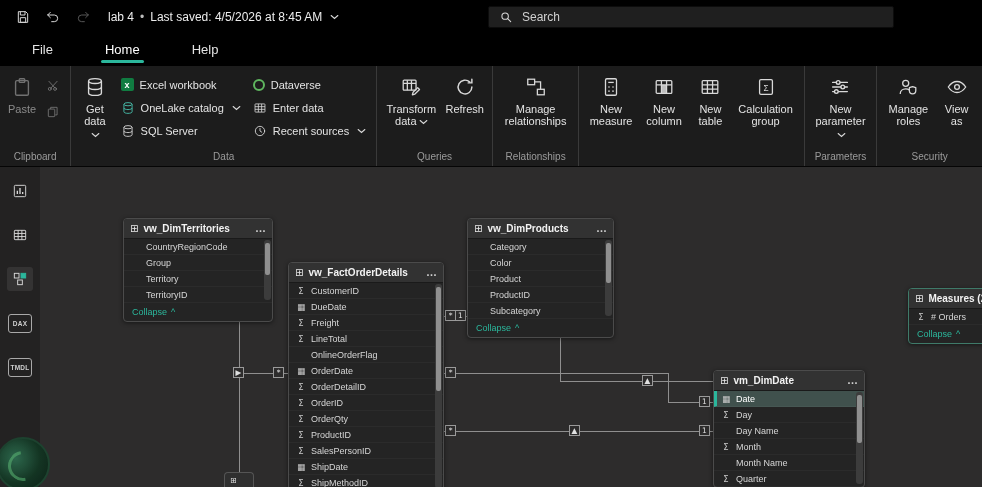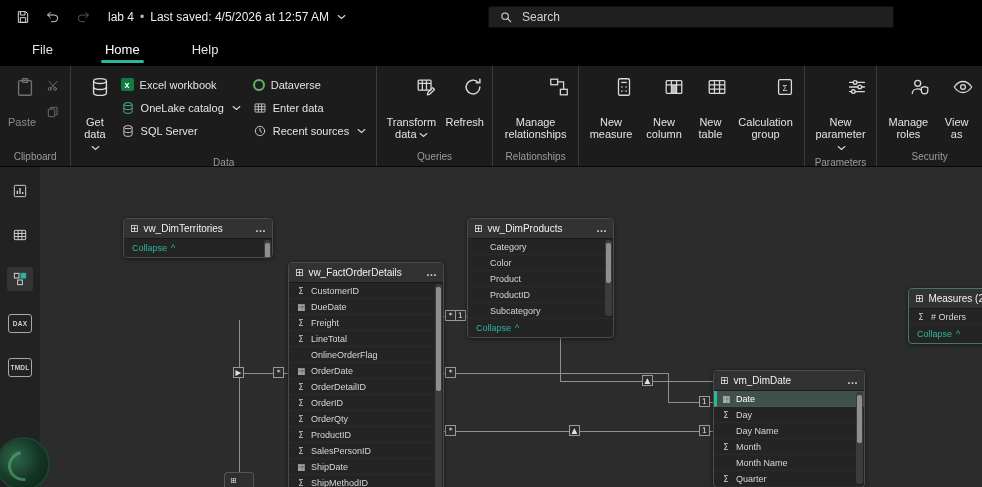--- a/index.html
+++ b/index.html
@@ -23,21 +23,21 @@
   .menubar{position:absolute;top:34px;left:0;right:0;height:32px;background:#000;display:flex;align-items:center;padding-left:18px;gap:24px;z-index:5}
   .mi{position:relative;padding:7px 14px 9px;font-size:13px;color:#e3e3e3;cursor:pointer}
   .mi.active{font-weight:normal;color:#fff}
   .mi.active::after{content:"";position:absolute;left:10px;right:10px;bottom:3px;height:3px;background:#2bb79c;border-radius:2px}
 
   
   .ribbon{position:absolute;top:66px;left:0;right:0;height:101px;background:#1c1c1c;display:flex;border-bottom:1px solid #050505;z-index:5}
   .rgroup{display:flex;flex-direction:column;border-right:1px solid #3a3a3a;padding:5px 5px 1px}
   .rbody{display:flex;align-items:flex-start;gap:2px;flex:1}
   .rglabel{margin-top:auto;text-align:center;font-size:10px;color:#9b9b9b;padding:2px 2px 3px;white-space:nowrap}
-  .rbig{display:flex;flex-direction:column;align-items:flex-end;gap:18px;padding:5px 3px 2px;font-size:11px;line-height:1.12;text-align:center;color:#e3e3e3;cursor:pointer;border-radius:3px;background:none;border:none}
+  .rbig{display:flex;flex-direction:column;align-items:center;gap:5px;padding:5px 3px 2px;font-size:11px;line-height:1.12;text-align:center;color:#e3e3e3;cursor:pointer;border-radius:3px;background:none;border:none}
   .rbig .lbl{display:inline}
   .rbig.disabled{color:#8a8a8a}
   .rbig.disabled svg{opacity:.45}
   .rsmallcol{display:flex;flex-direction:column;padding-top:2px}
   .rsmall{display:flex;align-items:center;gap:6px;height:23px;padding:0 5px;font-size:11px;color:#e3e3e3;cursor:pointer;white-space:nowrap;background:none;border:none}
   .rtools{display:flex;flex-direction:column;gap:4px;padding-top:4px}
   .rtool{width:24px;height:22px;display:flex;align-items:center;justify-content:center;background:none;border:none;cursor:pointer}
   .excel-badge{width:13px;height:13px;background:#107c41;color:#fff;font-weight:bold;font-size:9px;display:inline-flex;align-items:center;justify-content:center;border-radius:2px}
   .ring{width:12px;height:12px;border:2px solid #5fb65f;border-radius:50%;display:inline-block}
   .teal{color:#49c5b1}
@@ -49,21 +49,21 @@
   .vbadge{width:24px;height:19px;border:1.3px solid #a9a9a9;border-radius:3px;display:flex;align-items:center;justify-content:center;font-size:6.5px;font-weight:bold;color:#cfcfcf;letter-spacing:.3px}
 
   
   .canvas{position:absolute;left:40px;top:167px;right:0;bottom:0;background:#2d2c2c;overflow:hidden;z-index:1}
   .rel-line{position:absolute;background:#8f8f8f}
   .rel-marker{position:absolute;width:11px;height:11px;background:#2d2c2c;border:1px solid #9a9a9a;color:#e0e0e0;font-size:7.5px;line-height:9px;text-align:center;font-family:"DejaVu Sans",sans-serif;z-index:2}
   .tcard{position:absolute;background:#242424;border:1px solid #4b4b4b;border-radius:4px;overflow:hidden;box-shadow:0 1px 4px rgba(0,0,0,.5);z-index:3}
   .tcard.accent{border-color:#3f7a69}
   .thead{height:20px;background:#323232;border-bottom:1px solid #1a1a1a;display:flex;align-items:center;gap:5px;padding:0 6px}
   .tico{font-family:"DejaVu Sans",sans-serif;font-size:10px;color:#eaeaea;line-height:1}
-  .ttitle{flex:1;font-size:10px;font-weight:normal;color:#f2f2f2;white-space:nowrap;overflow:hidden;text-overflow:ellipsis}
+  .ttitle{flex:1;font-size:10px;font-weight:bold;color:#f2f2f2;white-space:nowrap;overflow:hidden;text-overflow:ellipsis}
   .tmore{font-size:11px;font-weight:bold;color:#cfcfcf;cursor:pointer;line-height:1}
   .trow{height:16px;display:flex;align-items:center;gap:5px;padding:0 6px 0 7px;border-bottom:1px solid rgba(255,255,255,.035);cursor:pointer}
   .trow .fico{width:10px;font-family:"DejaVu Sans",sans-serif;font-size:8.5px;color:#c9c9c9;text-align:center;flex:0 0 10px}
   .trow .fname{font-size:9px;color:#d6d6d6;white-space:nowrap;overflow:hidden}
   .trow.sel{background:#40514d;border-left:3px solid #2bb79c;padding-left:4px}
   .trow.sel .fname{color:#fff}
   .tfoot{height:18px;display:flex;align-items:center;gap:4px;padding:0 8px;color:#2bb79c;font-size:9px;cursor:pointer}
   .sbtrack{position:absolute;right:1px;top:21px;width:7px;background:#3c3c3c;border-radius:3px}
   .sbthumb{position:absolute;right:1px;top:3px;width:5px;background:#8f8f8f;border-radius:2px}
   .partial-card{position:absolute;width:30px;height:15px;background:#2f2f2f;border:1px solid #555;border-bottom:none;border-radius:4px 4px 0 0;display:flex;align-items:center;padding-left:5px;z-index:3}
@@ -195,21 +195,21 @@
       </svg>
     </button>
   <button class="tb-btn dim">
       <svg class="ico16">
         <use href="#i-redo"></use>
       </svg>
     </button>
   <div class="doc-title">
     <span>lab 4</span>
     <span class="sep">•</span>
-    <span>Last saved: 4/5/2026 at 12:57 AM</span>
+    <span>Last saved: 4/5/2026 at 8:45 AM</span>
     <svg class="chev">
         <use href="#i-chev"></use>
       </svg>
   </div>
   <div class="searchbox">
     <svg class="ico14">
         <use href="#i-search"></use>
       </svg>
     <span>Search</span>
   </div>
@@ -443,20 +443,38 @@
     <div class="rel-marker" style="left: 405px; top: 258px;">*</div>
     <div class="rel-marker" style="left: 529px; top: 258px;">▲</div>
     <div class="rel-marker" style="left: 659px; top: 258px;">1</div>
     <div class="rel-marker" style="left: 602px; top: 208px;">▲</div>
     <div class="tcard" style="left: 83px; top: 51px; width: 150px;">
       <div class="thead">
         <span class="tico">⊞</span>
         <span class="ttitle">vw_DimTerritories</span>
         <span class="tmore">…</span>
       </div>
+      <div class="tbody_">
+        <div class="trow">
+          <span class="fico"></span>
+          <span class="fname">CountryRegionCode</span>
+        </div>
+        <div class="trow">
+          <span class="fico"></span>
+          <span class="fname">Group</span>
+        </div>
+        <div class="trow">
+          <span class="fico"></span>
+          <span class="fname">Territory</span>
+        </div>
+        <div class="trow">
+          <span class="fico"></span>
+          <span class="fname">TerritoryID</span>
+        </div>
+      </div>
       <div class="sbtrack" style="height: 60px;">
         <div class="sbthumb" style="height: 32px;"></div>
       </div>
       <div class="tfoot">
         <span>Collapse</span>
         <span class="chup">^</span>
       </div>
     </div>
     <div class="tcard" style="left: 248px; top: 95px; width: 156px;">
       <div class="thead">

